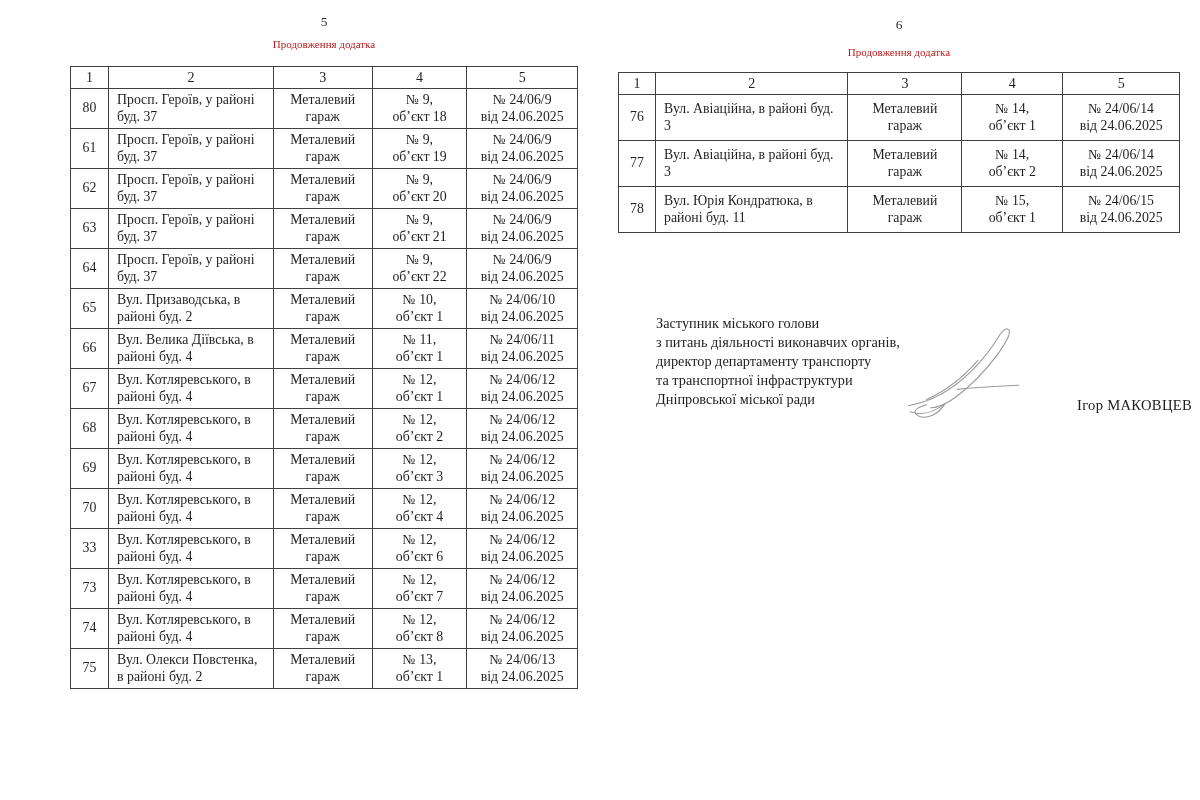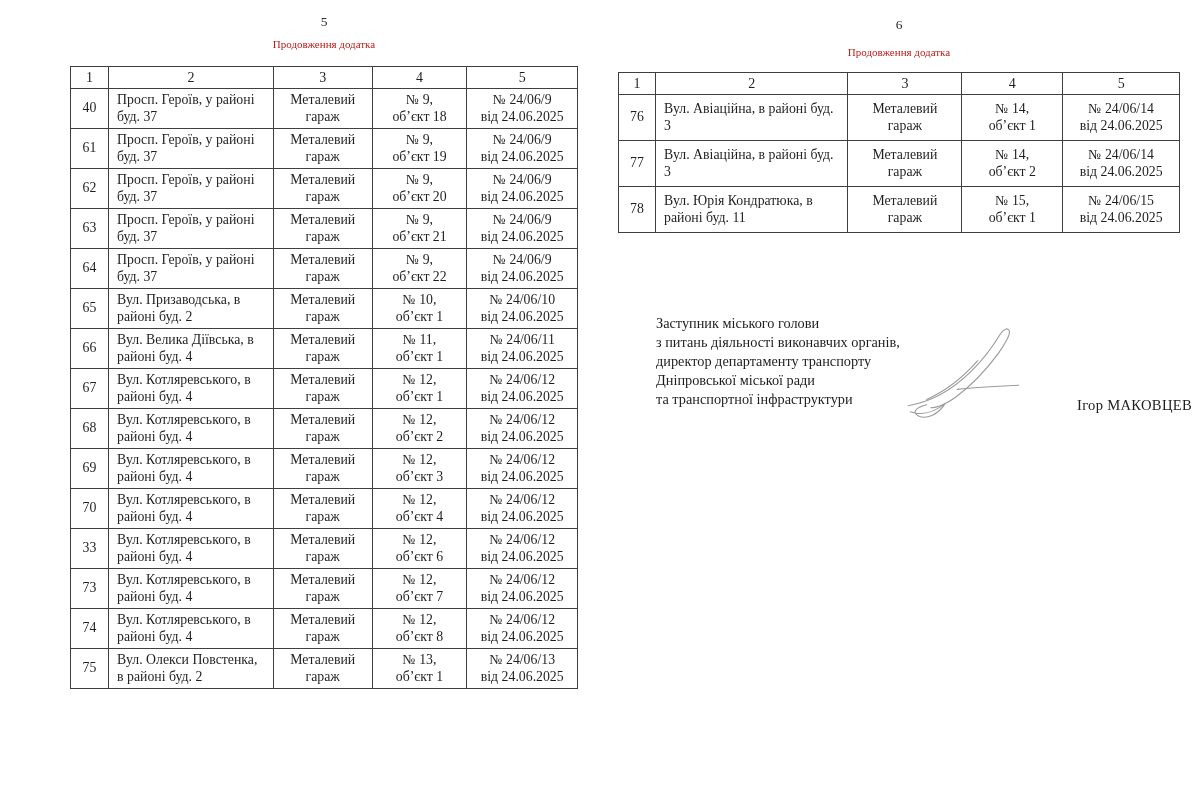--- a/index.html
+++ b/index.html
@@ -57,21 +57,21 @@
         <tr>
           <th>1</th>
           <th>2</th>
           <th>3</th>
           <th>4</th>
           <th>5</th>
         </tr>
       </thead>
       <tbody>
           <tr>
-    <td class="c1">40</td>
+    <td class="c1">80</td>
     <td class="c2">Просп. Героїв, у районі буд. 37</td>
     <td class="c3">Металевий
 гараж</td>
     <td class="c4">№ 9,
 об’єкт 18</td>
     <td class="c5">№ 24/06/9
 від 24.06.2025</td>
   </tr>
           <tr>
     <td class="c1">61</td>
@@ -270,22 +270,22 @@
 від 24.06.2025</td>
   </tr>
         </tbody>
     </table>
 
     <div class="signature-block">
       <div class="sig-title">
         <div>Заступник міського голови</div>
         <div>з питань діяльності виконавчих органів,</div>
         <div>директор департаменту транспорту</div>
+        <div>та транспортної інфраструктури</div>
         <div>Дніпровської міської ради</div>
-        <div>та транспортної інфраструктури</div>
       </div>
 
       <svg class="sig-scribble" viewBox="0 0 125 92" fill="none" stroke="#9b9b9b" stroke-width="1.1" stroke-linecap="round">
         <path d="M4,78 C28,74 48,62 66,44 C78,32 88,18 94,8 C97,3 102,1 103,5 C104,9 99,17 92,27 C81,42 66,58 50,70 C42,76 32,80 26,80"></path>
         <path d="M22,72 C40,64 58,50 72,34"></path>
         <path d="M52,62 C70,60 90,59 112,58"></path>
         <path d="M6,84 C18,88 30,84 40,76 C34,86 22,92 14,88 C8,85 10,80 22,77"></path>
       </svg>
 
       <div class="sig-name">Ігор МАКОВЦЕВ</div>

